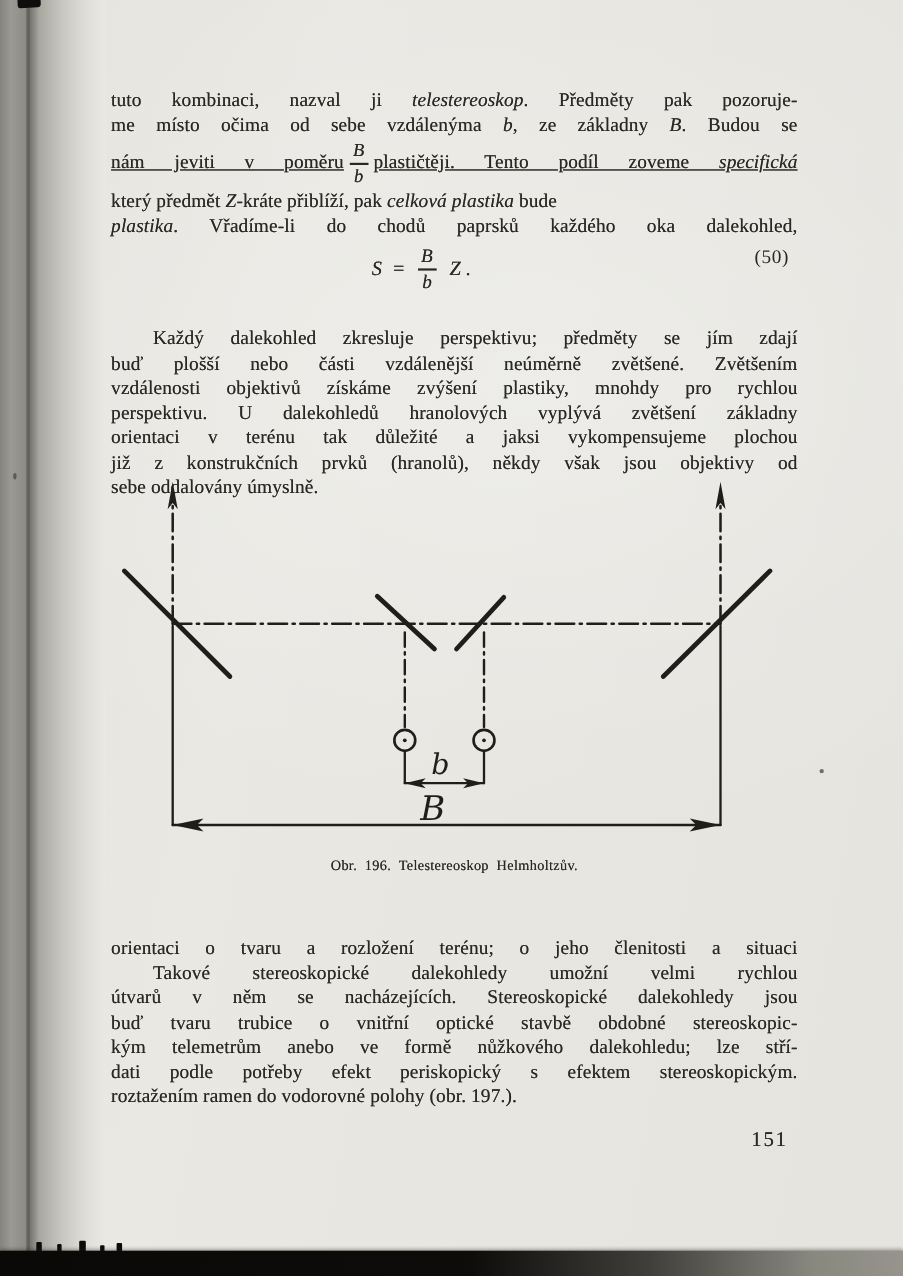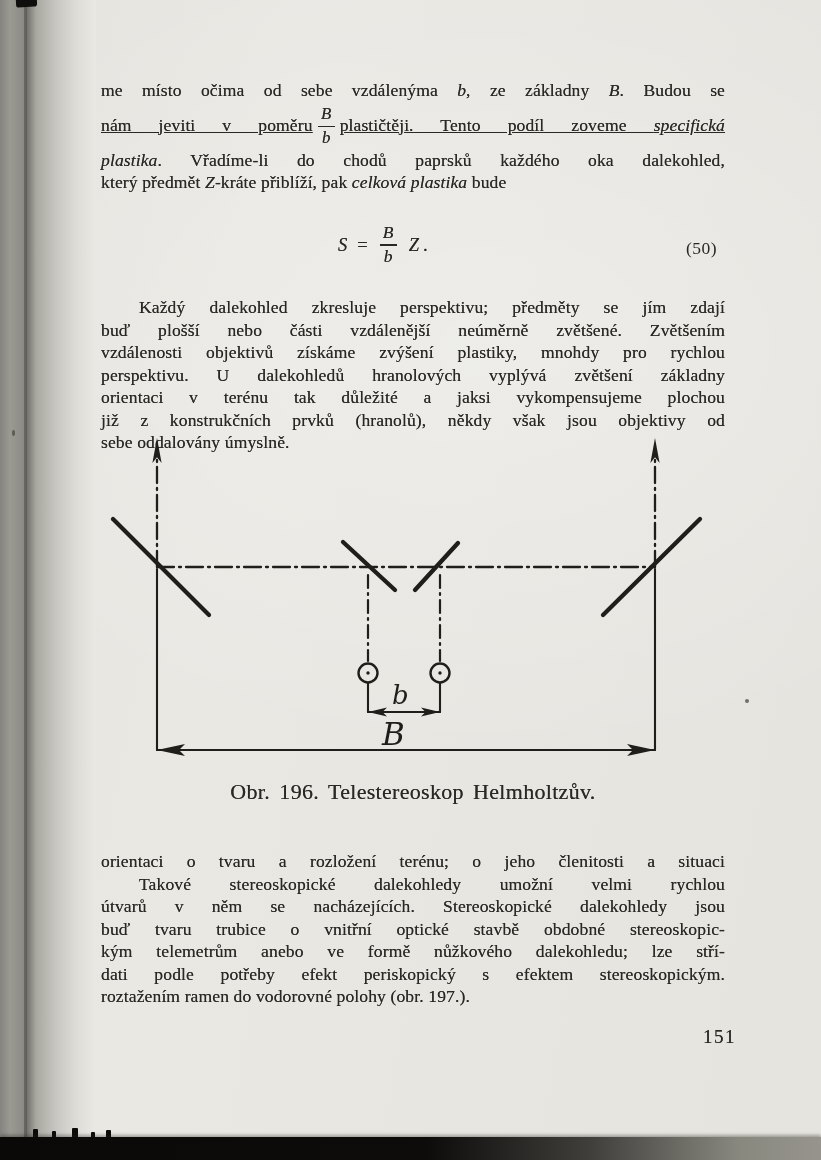--- a/index.html
+++ b/index.html
@@ -65,54 +65,54 @@
 
   
   .formula-row{position:absolute;left:101px;top:221px;width:624px;height:48px;}
   .formula{
     position:absolute;left:237px;top:0;height:48px;
     display:flex;align-items:center;gap:10px;
     font-size:18.5px;text-shadow:0 0 0.35px rgba(42,40,36,0.75);
   }
   .formula .frac{margin:0 2px;}
   .formula .frac .fnum,.formula .frac .fden{font-size:17.5px;}
-  .eq-number{position:absolute;left:585px;top:17px;font-size:17.5px;letter-spacing:0.5px;}
+  .eq-number{position:absolute;left:585px;top:2px;font-size:17.5px;letter-spacing:0.5px;}
 
   
   .figure-svg{position:absolute;left:100px;top:432px;}
   .fig-caption{
     position:absolute;left:101px;top:779px;width:624px;
-    text-align:center;font-size:22px;word-spacing:3.5px;letter-spacing:0.3px;
+    text-align:center;font-size:13px;word-spacing:3.5px;letter-spacing:0.3px;
     text-shadow:0 0 0.35px rgba(42,40,36,0.75);
   }
 
   .page-number{
     position:absolute;left:683px;top:1026px;
     font-size:19px;letter-spacing:1.5px;
     text-shadow:0 0 0.35px rgba(42,40,36,0.75);
-    margin-left:20px;
   }
 </style>
 </head>
 <body>
 
 <div class="paper-wash"></div>
 <div class="gutter"></div>
 <div class="spine-line"></div>
 <div class="corner-nub"></div>
 
 <div class="col" style="top:79px">
+  <div class="line"><span>tuto kombinaci, nazval ji </span><span class="it">telestereoskop</span><span>. Předměty pak pozoruje-</span></div>
   <div class="line"><span>me místo očima od sebe vzdálenýma </span><span class="it">b</span><span>, ze základny </span><span class="it">B</span><span>. Budou se</span></div>
   <div class="line tall"><span>nám jeviti v poměru</span><span class="frac">
         <span class="fnum">B</span>
         <span class="fbar"></span>
         <span class="fden">b</span>
       </span><span>plastičtěji. Tento podíl zoveme </span><span class="it">specifická</span></div>
+  <div class="line last"><span>který předmět </span><span class="it">Z</span><span>-kráte přiblíží, pak </span><span class="it">celková plastika</span><span> bude</span></div>
   <div class="line"><span class="it">plastika</span><span>. Vřadíme-li do chodů paprsků každého oka dalekohled,</span></div>
-  <div class="line last"><span>který předmět </span><span class="it">Z</span><span>-kráte přiblíží, pak </span><span class="it">celková plastika</span><span> bude</span></div>
 </div>
 
 <div class="formula-row">
   <div class="formula">
     <span class="it">S</span>
     <span>=</span>
     <span class="frac">
       <span class="fnum">B</span>
       <span class="fbar"></span>
       <span class="fden">b</span>

